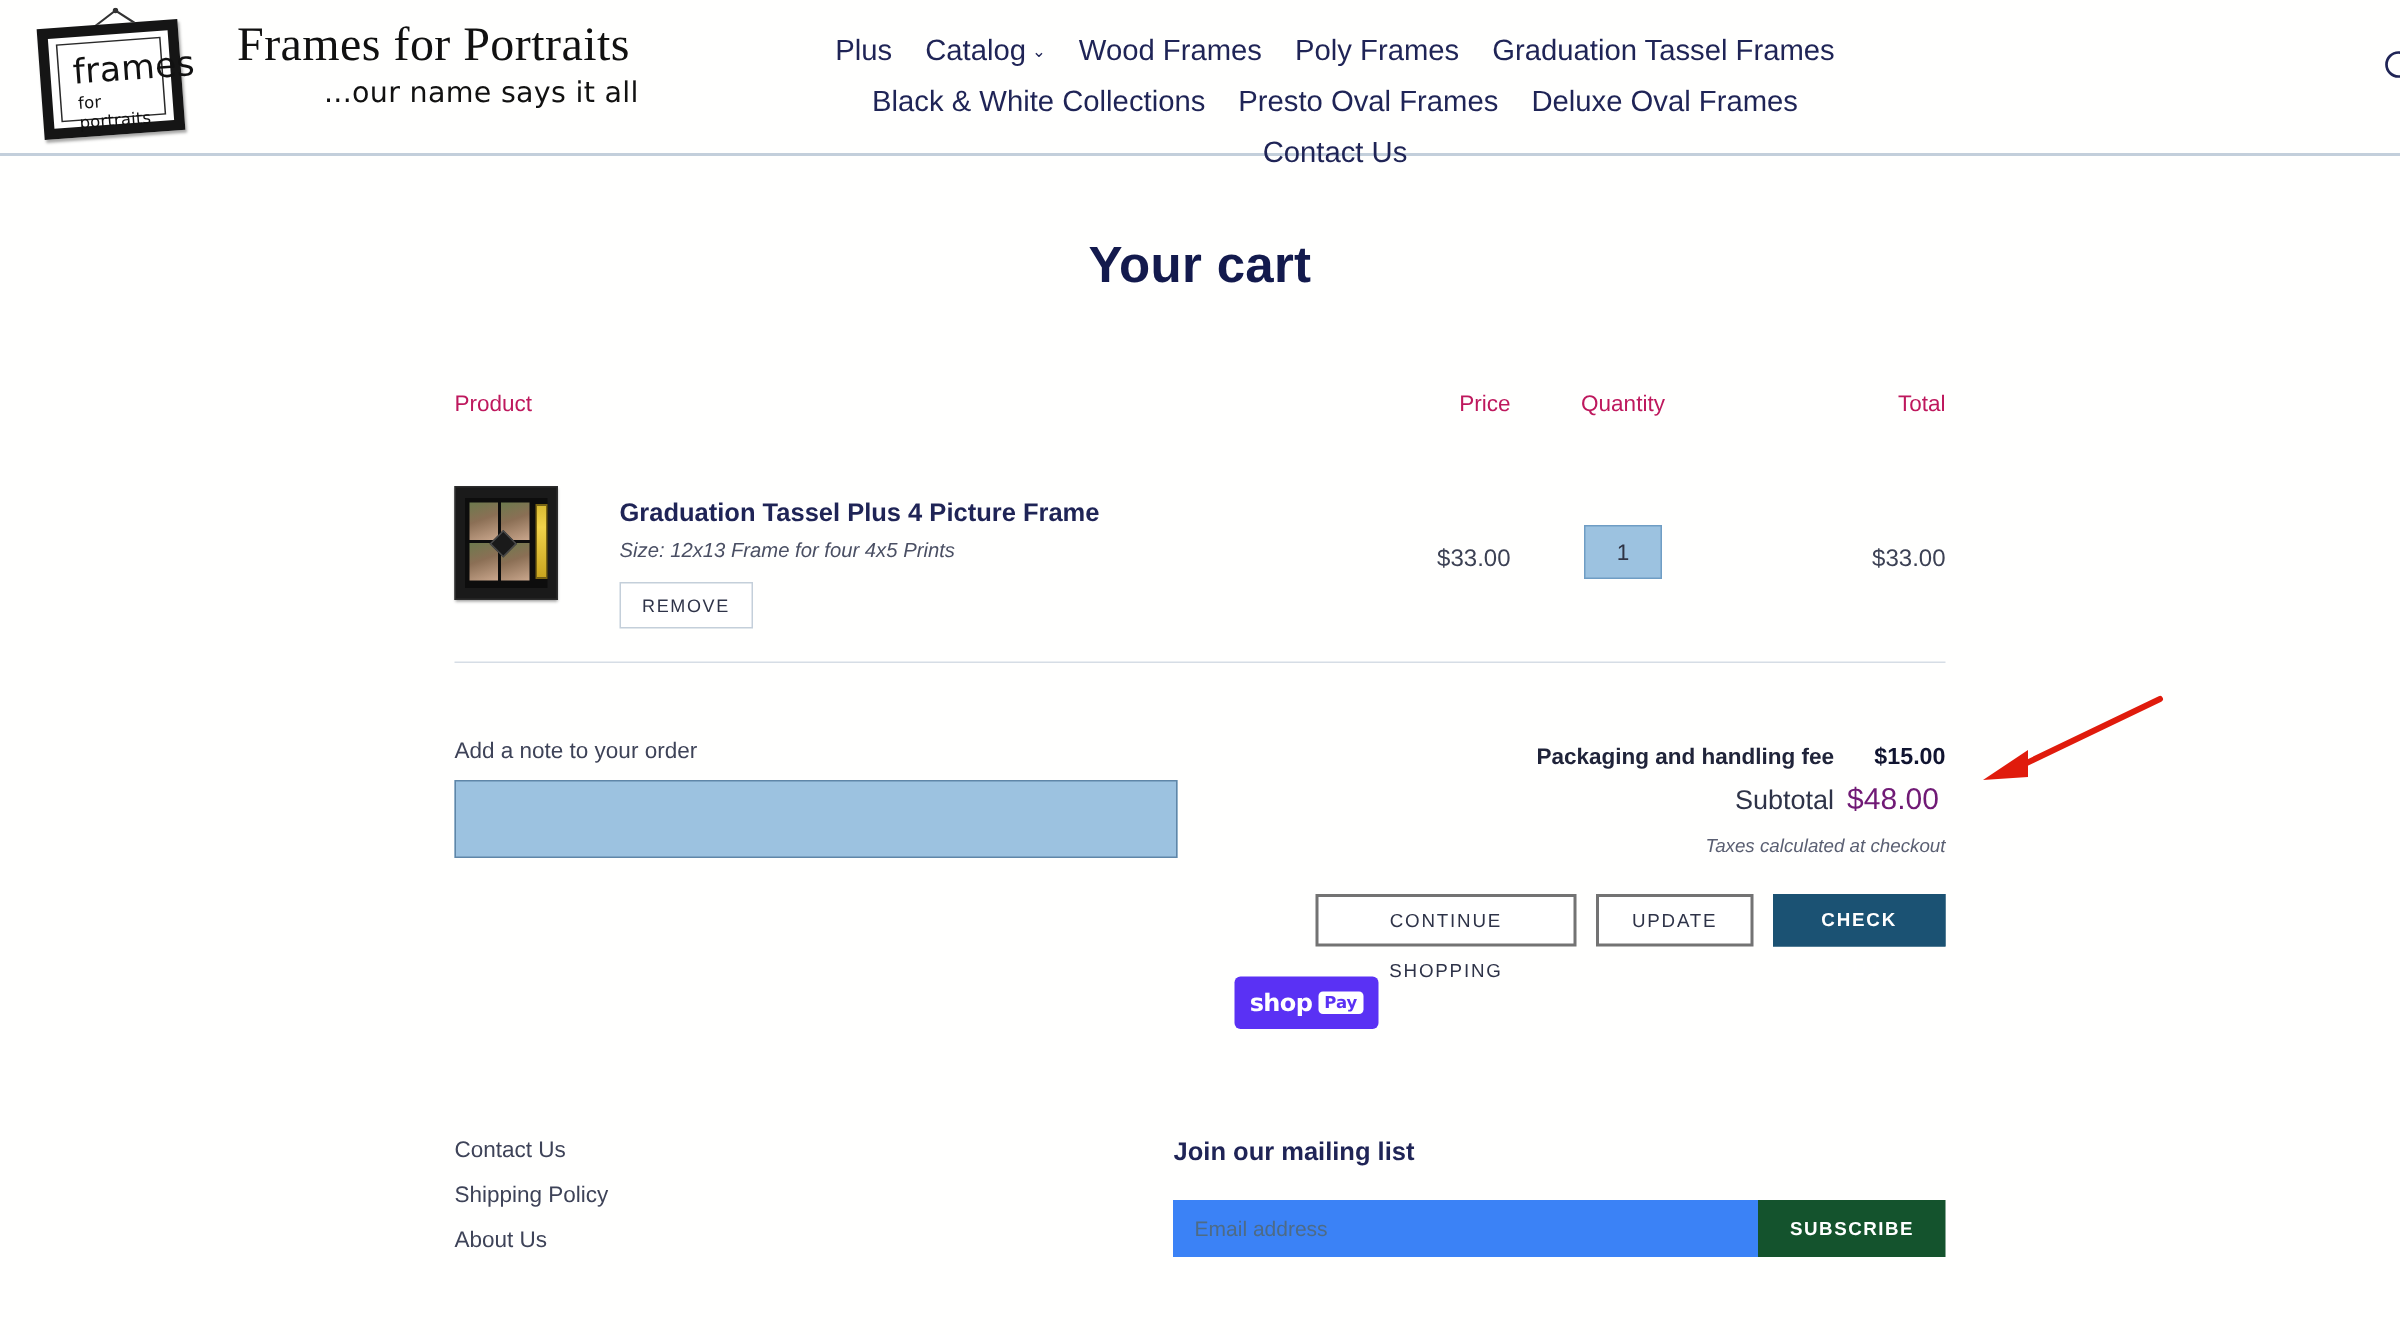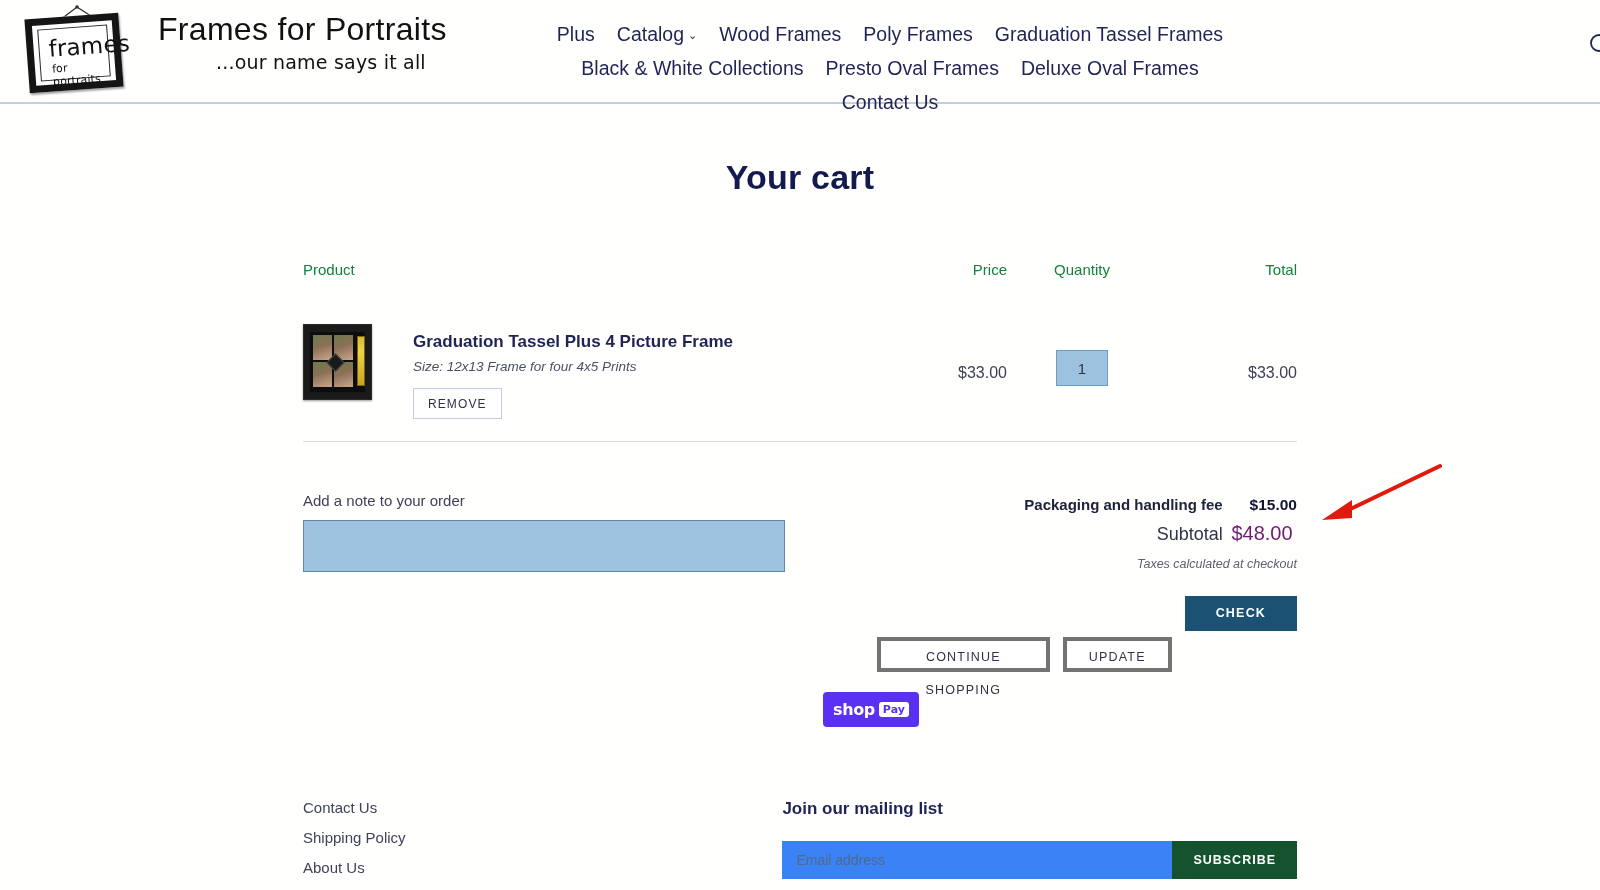--- a/index.html
+++ b/index.html
@@ -49,21 +49,21 @@
   .logo-word-b {
     position: absolute; left: 11px; top: 33px;
     font-family: "DejaVu Sans", sans-serif;
     font-size: 11px; color: #111; letter-spacing: .1px;
   }
   .logo-hook {
     position: absolute; left: 40px; top: 0px; width: 38px; height: 16px;
   }
   .brand-text { margin-left: 28px; padding-top: 4px; }
   .brand-title {
-    font-family: Liberation Sans, sans-serif;
+    font-family: Liberation Serif, serif;
     font-size: 32px; font-weight: 400; color: #111; line-height: 1.25;
     letter-spacing: .3px;
   }
   .brand-tagline {
     font-family: "DejaVu Sans", sans-serif;
     font-size: 19px; color: #111; margin-top: 2px; padding-left: 58px;
     letter-spacing: .2px;
   }
 
   .main-nav {
@@ -101,21 +101,21 @@
 
   .cart-wrap {
     width: 994px;
     margin: 0 auto;
     padding-top: 64px;
     position: relative;
   }
 
   .cart-head {
     display: flex; align-items: flex-end;
-    font-size: 15px; color: #15803d;
+    font-size: 15px; color: #be185d;
     padding-bottom: 6px;
   }
   .col-product { flex: 1; }
   .col-price   { width: 150px; text-align: right; }
   .col-qty     { width: 150px; text-align: center; }
   .col-total   { width: 140px; text-align: right; }
 
   .cart-row {
     display: flex; align-items: flex-start;
     padding-top: 40px; padding-bottom: 22px;
@@ -226,21 +226,21 @@
   }
   .btn {
     font-family: "Liberation Sans", sans-serif;
     cursor: pointer;
     font-size: 12.5px;
     letter-spacing: 1.2px;
     padding: 0 22px;
     height: 35px;
     line-height: 33px;
   }
-  .btn-outline { background: #ffffff; border: 4px solid #737373; color: #2e3348; margin-top: 41px; }
+  .btn-outline { background: #ffffff; border: 2px solid #737373; color: #2e3348; }
   .btn-primary { background: #1b5273; border: 1px solid #1b5273; color: #ffffff; font-weight: 700; }
 
   .shoppay-row { display: flex; justify-content: flex-end; margin-top: 20px; padding-right: 378px; }
   .shoppay-btn {
     width: 96px; height: 35px;
     background: #5a31f4;
     border-radius: 4px;
     display: flex; align-items: center; justify-content: center;
     cursor: pointer;
   }

